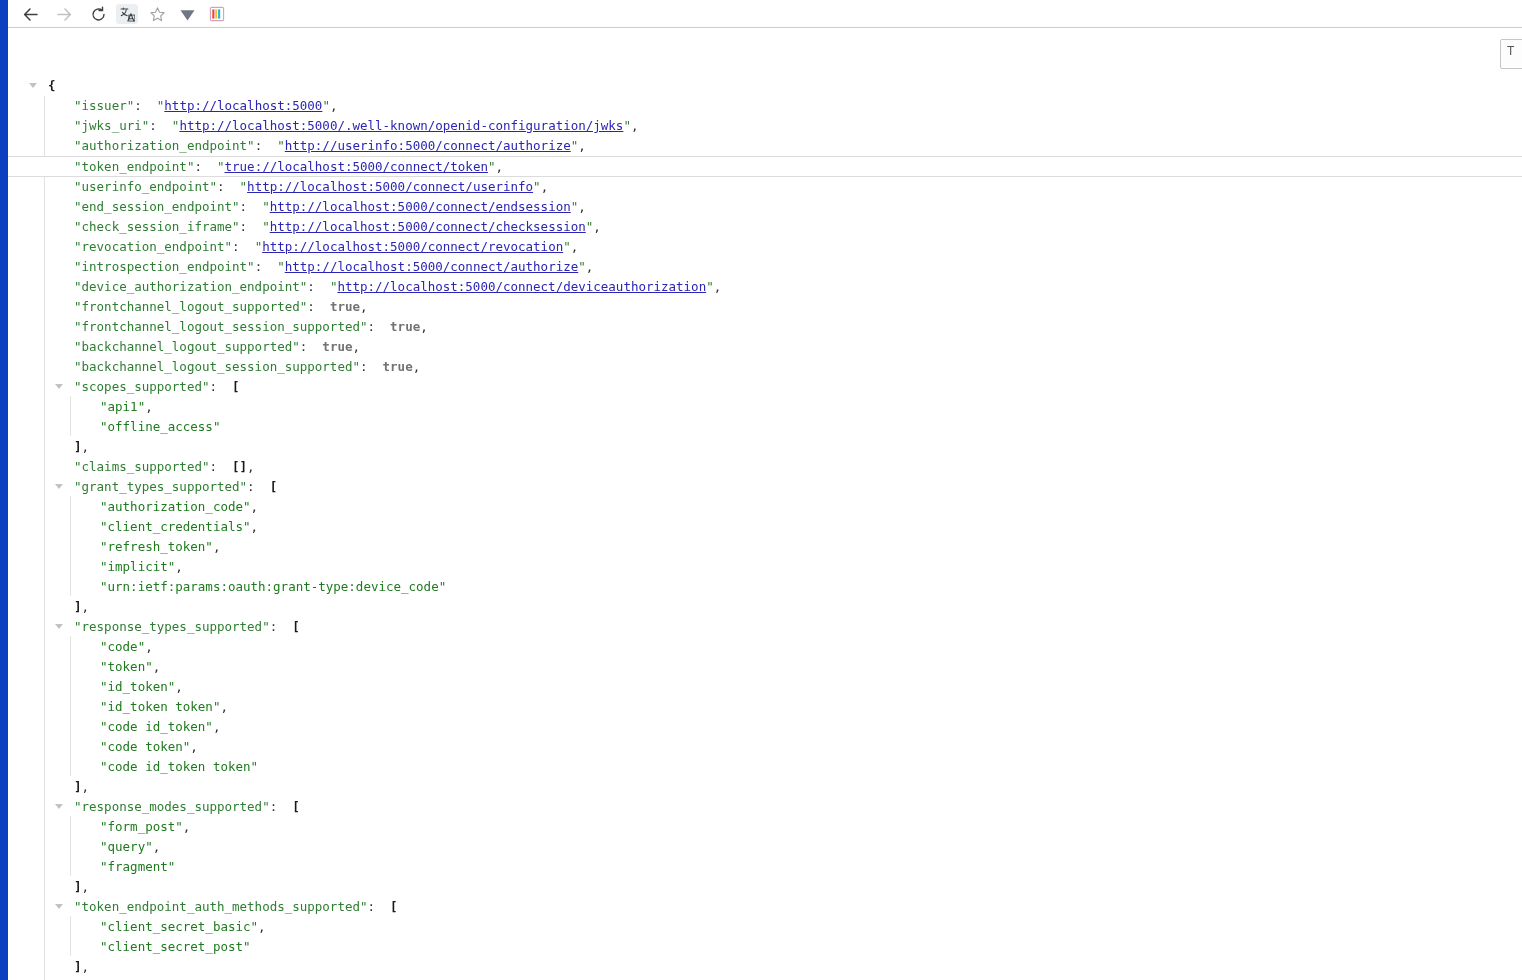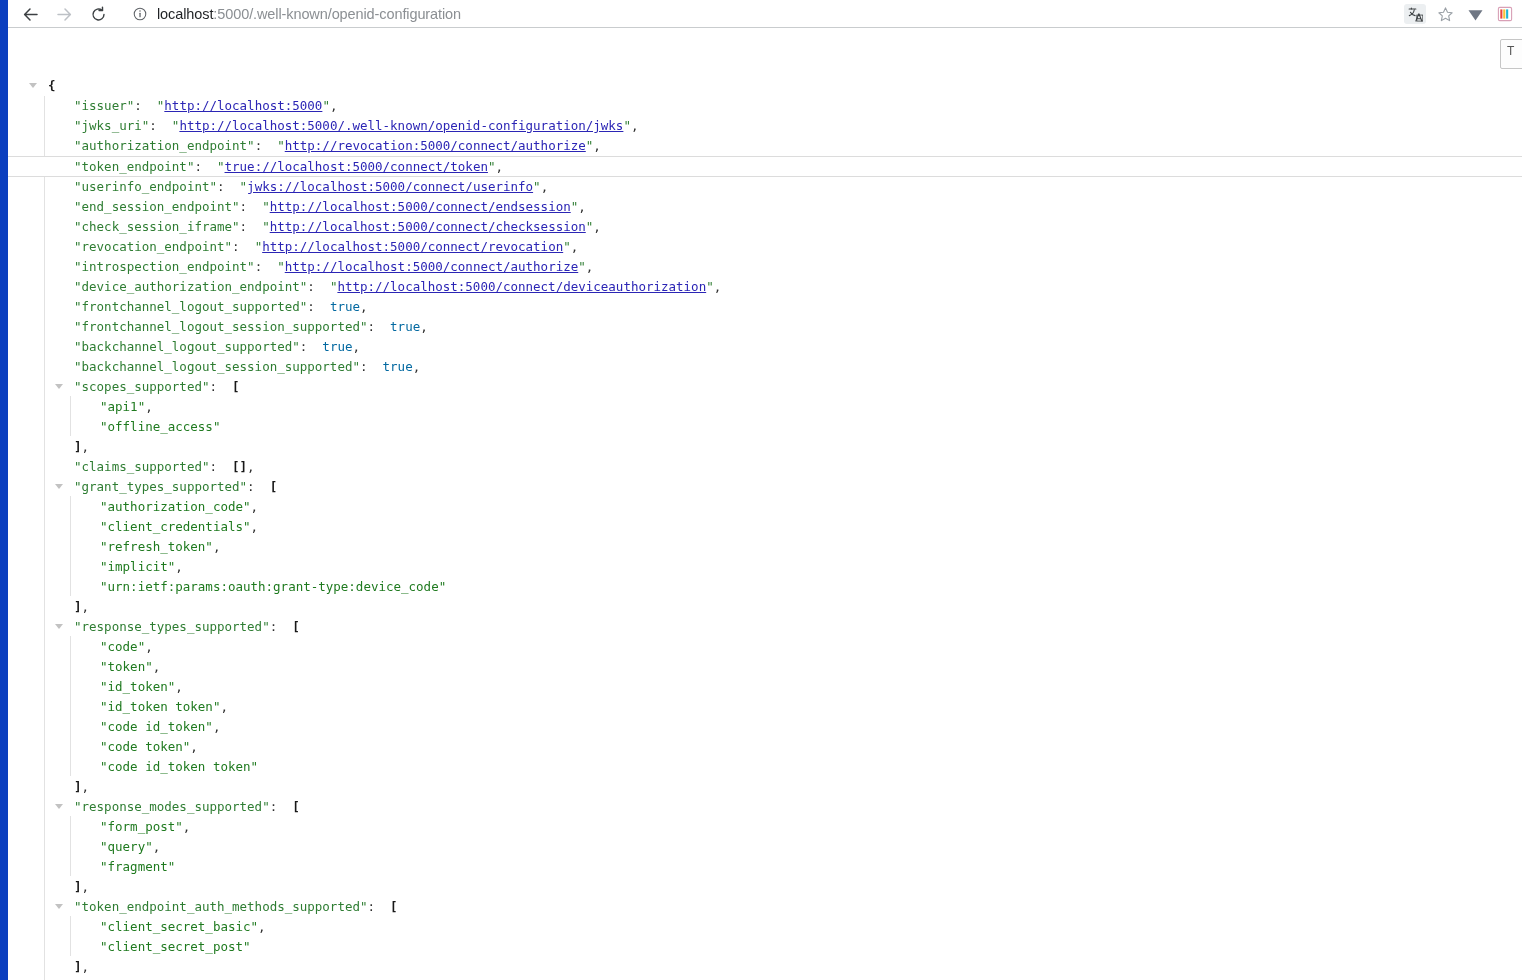--- a/index.html
+++ b/index.html
@@ -144,21 +144,21 @@
   .tri::before {
     content: "";
     position: absolute;
     left: 1px; top: 7px;
     border-left: 4.5px solid transparent;
     border-right: 4.5px solid transparent;
     border-top: 5px solid #c2c2c2;
   }
   .q    { color: #2e7d32; }
   .s    { color: #1f7a1f; }
-  .b    { color: #0369a1; font-weight: normal; }
+  .b    { color: #737373; font-weight: bold; }
   .p    { color: #303030; }
   .br   { color: #181818; font-weight: bold; }
   .url  { color: #2b25b5; text-decoration: underline; margin-top: 43px; }
 
   
   .rail {
     position: absolute;
     width: 1px;
     background: #e2e2e2;
   }
@@ -182,30 +182,20 @@
     </svg>
   </div>
 
   <div class="navbtn" id="nav-reload">
     <svg width="17" height="17" viewBox="0 0 18 18" aria-hidden="true">
       <path d="M14.8 9 A5.8 5.8 0 1 1 12.6 4.4" fill="none" stroke="#3c4043" stroke-width="1.5" stroke-linecap="round"></path>
       <path d="M13.2 1.2 L13.3 4.9 L9.6 4.8" fill="none" stroke="#3c4043" stroke-width="1.5" stroke-linecap="round" stroke-linejoin="round"></path>
     </svg>
   </div>
 
-  <div id="omnibox">
-    <span id="site-info-icon">
-      <svg width="14" height="14" viewBox="0 0 16 16" aria-hidden="true">
-        <circle cx="8" cy="8" r="6.6" fill="none" stroke="#5f6368" stroke-width="1.2"></circle>
-        <circle cx="8" cy="4.7" r="0.85" fill="#5f6368"></circle>
-        <rect x="7.3" y="6.6" width="1.45" height="5" rx="0.6" fill="#5f6368"></rect>
-      </svg>
-    </span>
-    <span id="omnibox-text"><span class="host">localhost</span><span class="rest">:5000/.well-known/openid-configuration</span></span>
-  </div>
 
   <div id="toolbar-right">
 
     <div class="tbicon">
       <span id="translate-icon-bg">
         <svg width="15" height="15" viewBox="0 0 16 16" aria-hidden="true">
           <path d="M1.2 2.2 H8.4 M3.6 1 V2.4 M6.6 3.2 C6.2 6.2 4.4 8.2 1.4 9.2 M2.6 5.6 C3.6 7.6 5.6 8.8 7.6 9.2" fill="none" stroke="#3c4043" stroke-width="1.15" stroke-linecap="round"></path>
           <path d="M8.4 15 L11.6 7.2 L14.8 15 M9.6 12.6 H13.6" fill="none" stroke="#3c4043" stroke-width="1.15" stroke-linecap="round" stroke-linejoin="round"></path>
           <rect x="9.4" y="8.6" width="6.4" height="6.4" fill="none" stroke="#3c4043" stroke-width="0.9"></rect>
         </svg>
@@ -247,23 +237,23 @@
         <div class="rail" style="left: 44px; top: 20px; height: 900px;"></div>
         <div class="rail" style="left: 70px; top: 320px; height: 40px;"></div>
         <div class="rail" style="left: 70px; top: 420px; height: 100px;"></div>
         <div class="rail" style="left: 70px; top: 560px; height: 140px;"></div>
         <div class="rail" style="left: 70px; top: 740px; height: 60px;"></div>
         <div class="rail" style="left: 70px; top: 840px; height: 40px;"></div>
       </div>
       <div class="jline"><span class="tri" style="left: 28px;"></span><span class="jline-inner" style="margin-left: 48px;"><span class="br">{</span></span></div>
       <div class="jline"><span class="jline-inner" style="margin-left: 74px;"><span class="q">"issuer"</span><span class="p">:  </span><span class="q">"</span><span class="url">http://localhost:5000</span><span class="q">"</span><span class="p">,</span></span></div>
       <div class="jline"><span class="jline-inner" style="margin-left: 74px;"><span class="q">"jwks_uri"</span><span class="p">:  </span><span class="q">"</span><span class="url">http://localhost:5000/.well-known/openid-configuration/jwks</span><span class="q">"</span><span class="p">,</span></span></div>
-      <div class="jline"><span class="jline-inner" style="margin-left: 74px;"><span class="q">"authorization_endpoint"</span><span class="p">:  </span><span class="q">"</span><span class="url">http://revocation:5000/connect/authorize</span><span class="q">"</span><span class="p">,</span></span></div>
+      <div class="jline"><span class="jline-inner" style="margin-left: 74px;"><span class="q">"authorization_endpoint"</span><span class="p">:  </span><span class="q">"</span><span class="url">http://userinfo:5000/connect/authorize</span><span class="q">"</span><span class="p">,</span></span></div>
       <div class="jline highlighted"><span class="jline-inner" style="margin-left: 74px;"><span class="q">"token_endpoint"</span><span class="p">:  </span><span class="q">"</span><span class="url">true://localhost:5000/connect/token</span><span class="q">"</span><span class="p">,</span></span></div>
-      <div class="jline"><span class="jline-inner" style="margin-left: 74px;"><span class="q">"userinfo_endpoint"</span><span class="p">:  </span><span class="q">"</span><span class="url">jwks://localhost:5000/connect/userinfo</span><span class="q">"</span><span class="p">,</span></span></div>
+      <div class="jline"><span class="jline-inner" style="margin-left: 74px;"><span class="q">"userinfo_endpoint"</span><span class="p">:  </span><span class="q">"</span><span class="url">http://localhost:5000/connect/userinfo</span><span class="q">"</span><span class="p">,</span></span></div>
       <div class="jline"><span class="jline-inner" style="margin-left: 74px;"><span class="q">"end_session_endpoint"</span><span class="p">:  </span><span class="q">"</span><span class="url">http://localhost:5000/connect/endsession</span><span class="q">"</span><span class="p">,</span></span></div>
       <div class="jline"><span class="jline-inner" style="margin-left: 74px;"><span class="q">"check_session_iframe"</span><span class="p">:  </span><span class="q">"</span><span class="url">http://localhost:5000/connect/checksession</span><span class="q">"</span><span class="p">,</span></span></div>
       <div class="jline"><span class="jline-inner" style="margin-left: 74px;"><span class="q">"revocation_endpoint"</span><span class="p">:  </span><span class="q">"</span><span class="url">http://localhost:5000/connect/revocation</span><span class="q">"</span><span class="p">,</span></span></div>
       <div class="jline"><span class="jline-inner" style="margin-left: 74px;"><span class="q">"introspection_endpoint"</span><span class="p">:  </span><span class="q">"</span><span class="url">http://localhost:5000/connect/authorize</span><span class="q">"</span><span class="p">,</span></span></div>
       <div class="jline"><span class="jline-inner" style="margin-left: 74px;"><span class="q">"device_authorization_endpoint"</span><span class="p">:  </span><span class="q">"</span><span class="url">http://localhost:5000/connect/deviceauthorization</span><span class="q">"</span><span class="p">,</span></span></div>
       <div class="jline"><span class="jline-inner" style="margin-left: 74px;"><span class="q">"frontchannel_logout_supported"</span><span class="p">:  </span><span class="b">true</span><span class="p">,</span></span></div>
       <div class="jline"><span class="jline-inner" style="margin-left: 74px;"><span class="q">"frontchannel_logout_session_supported"</span><span class="p">:  </span><span class="b">true</span><span class="p">,</span></span></div>
       <div class="jline"><span class="jline-inner" style="margin-left: 74px;"><span class="q">"backchannel_logout_supported"</span><span class="p">:  </span><span class="b">true</span><span class="p">,</span></span></div>
       <div class="jline"><span class="jline-inner" style="margin-left: 74px;"><span class="q">"backchannel_logout_session_supported"</span><span class="p">:  </span><span class="b">true</span><span class="p">,</span></span></div>
       <div class="jline"><span class="tri" style="left: 54px;"></span><span class="jline-inner" style="margin-left: 74px;"><span class="q">"scopes_supported"</span><span class="p">:  </span><span class="br">[</span></span></div>

